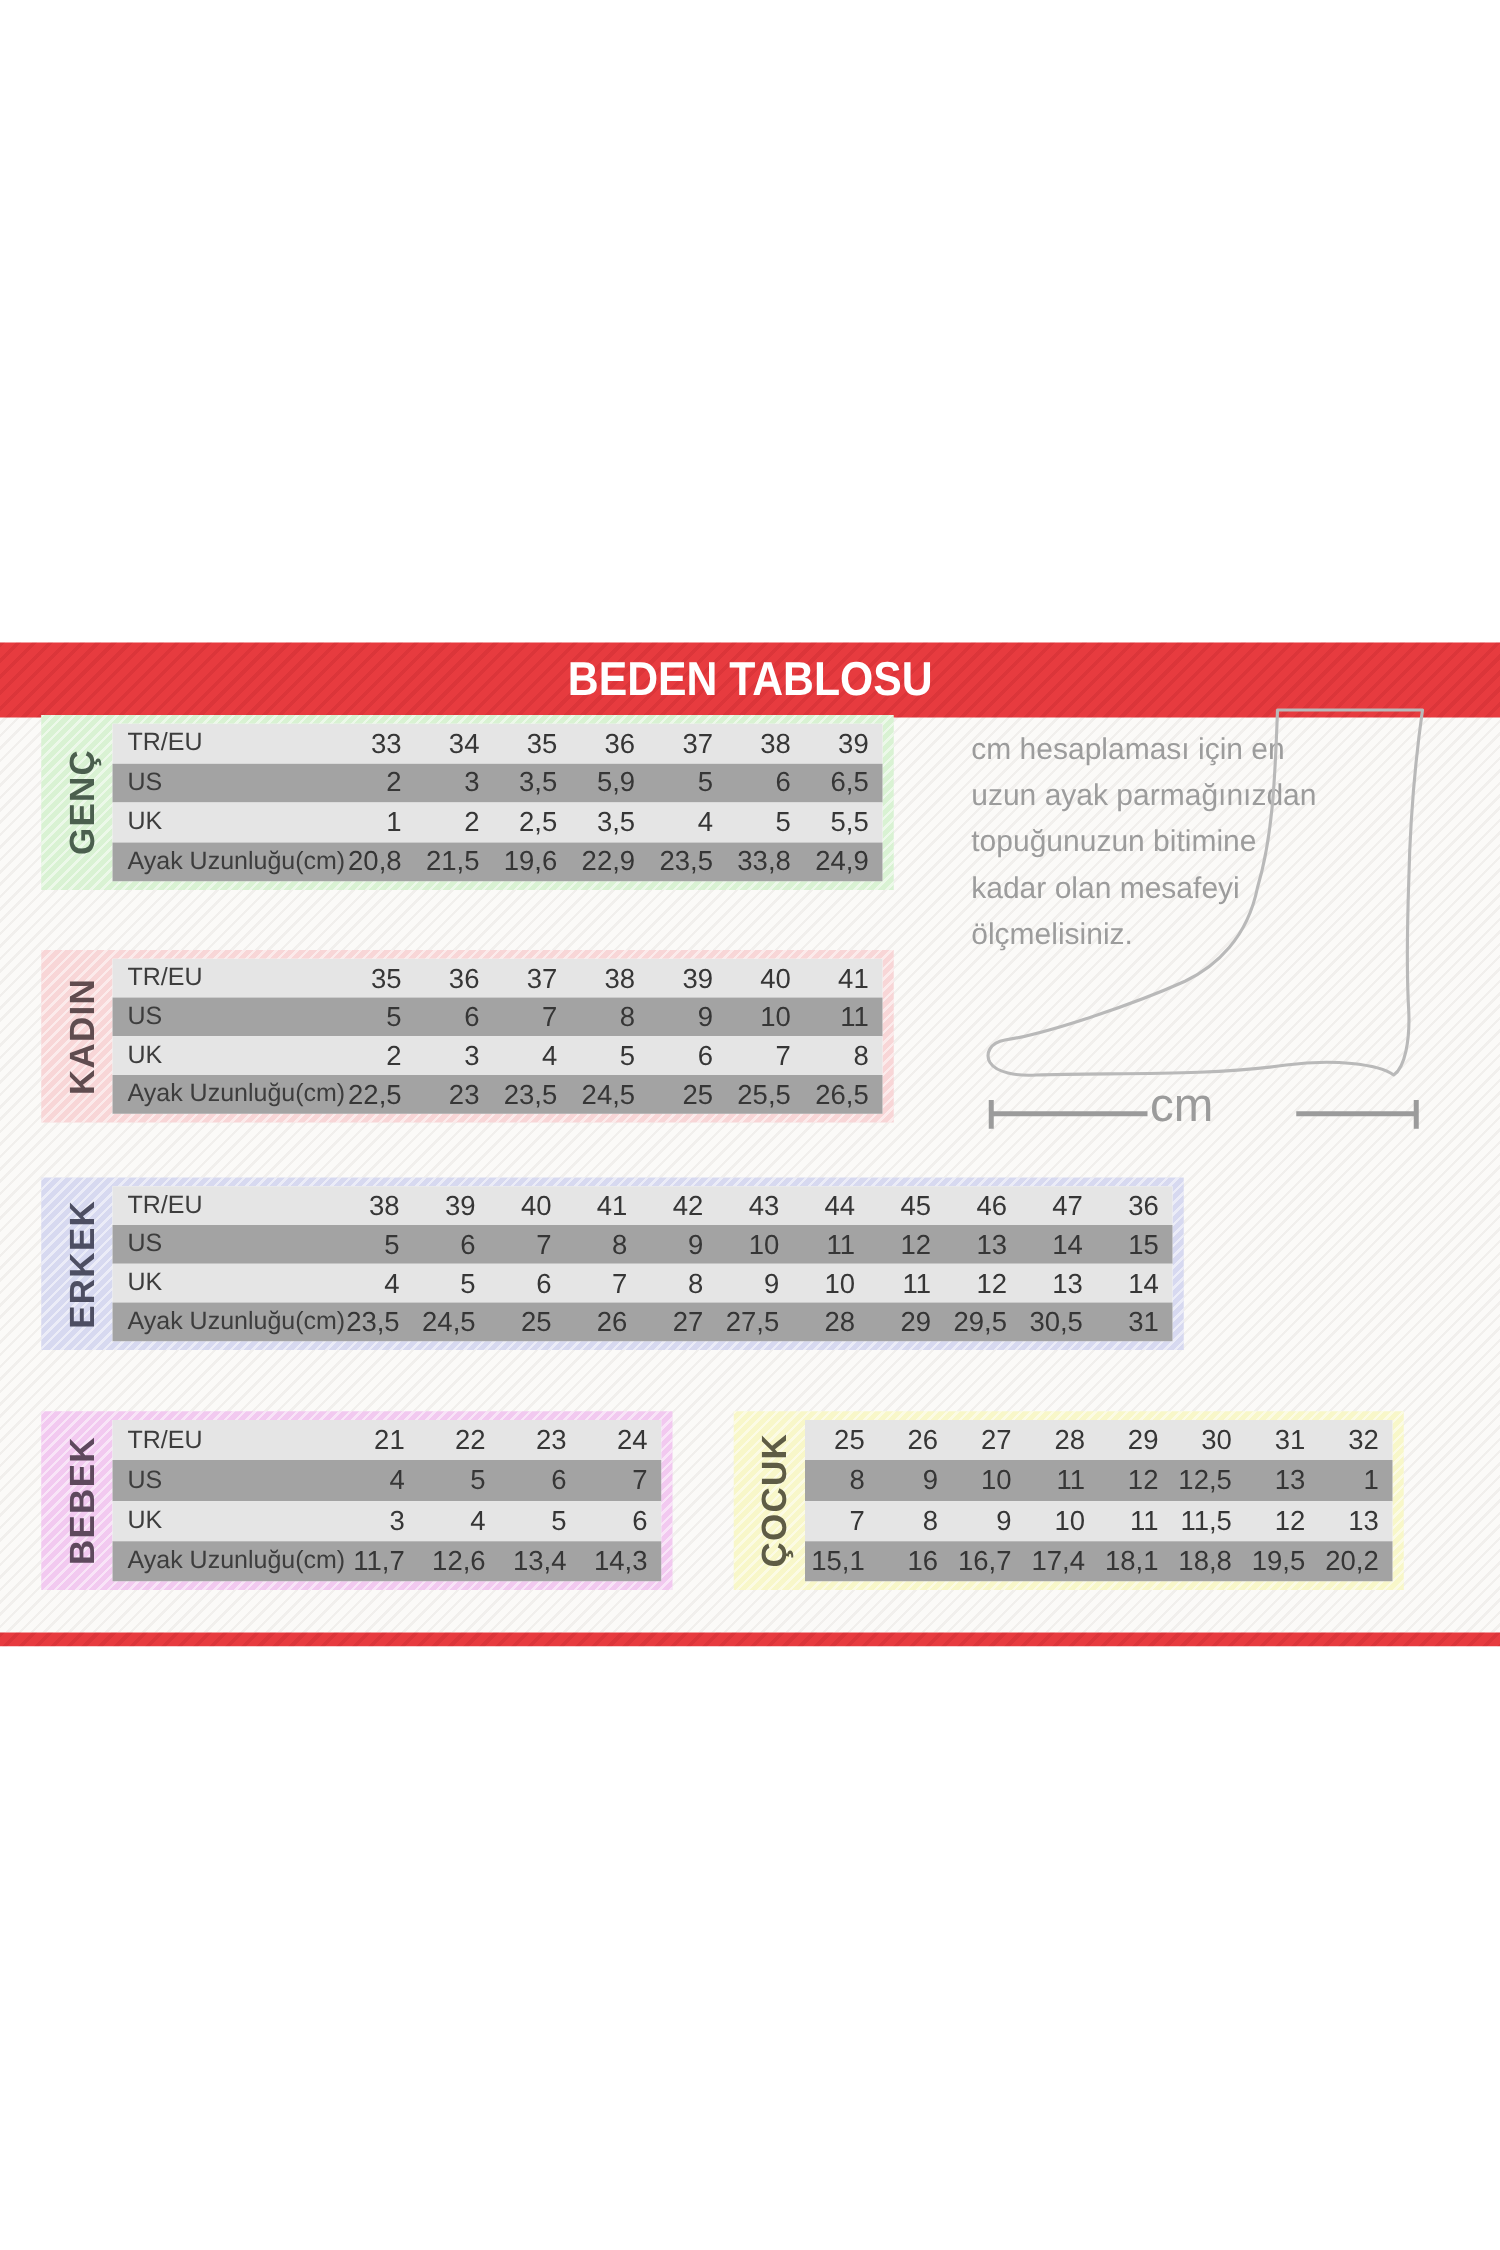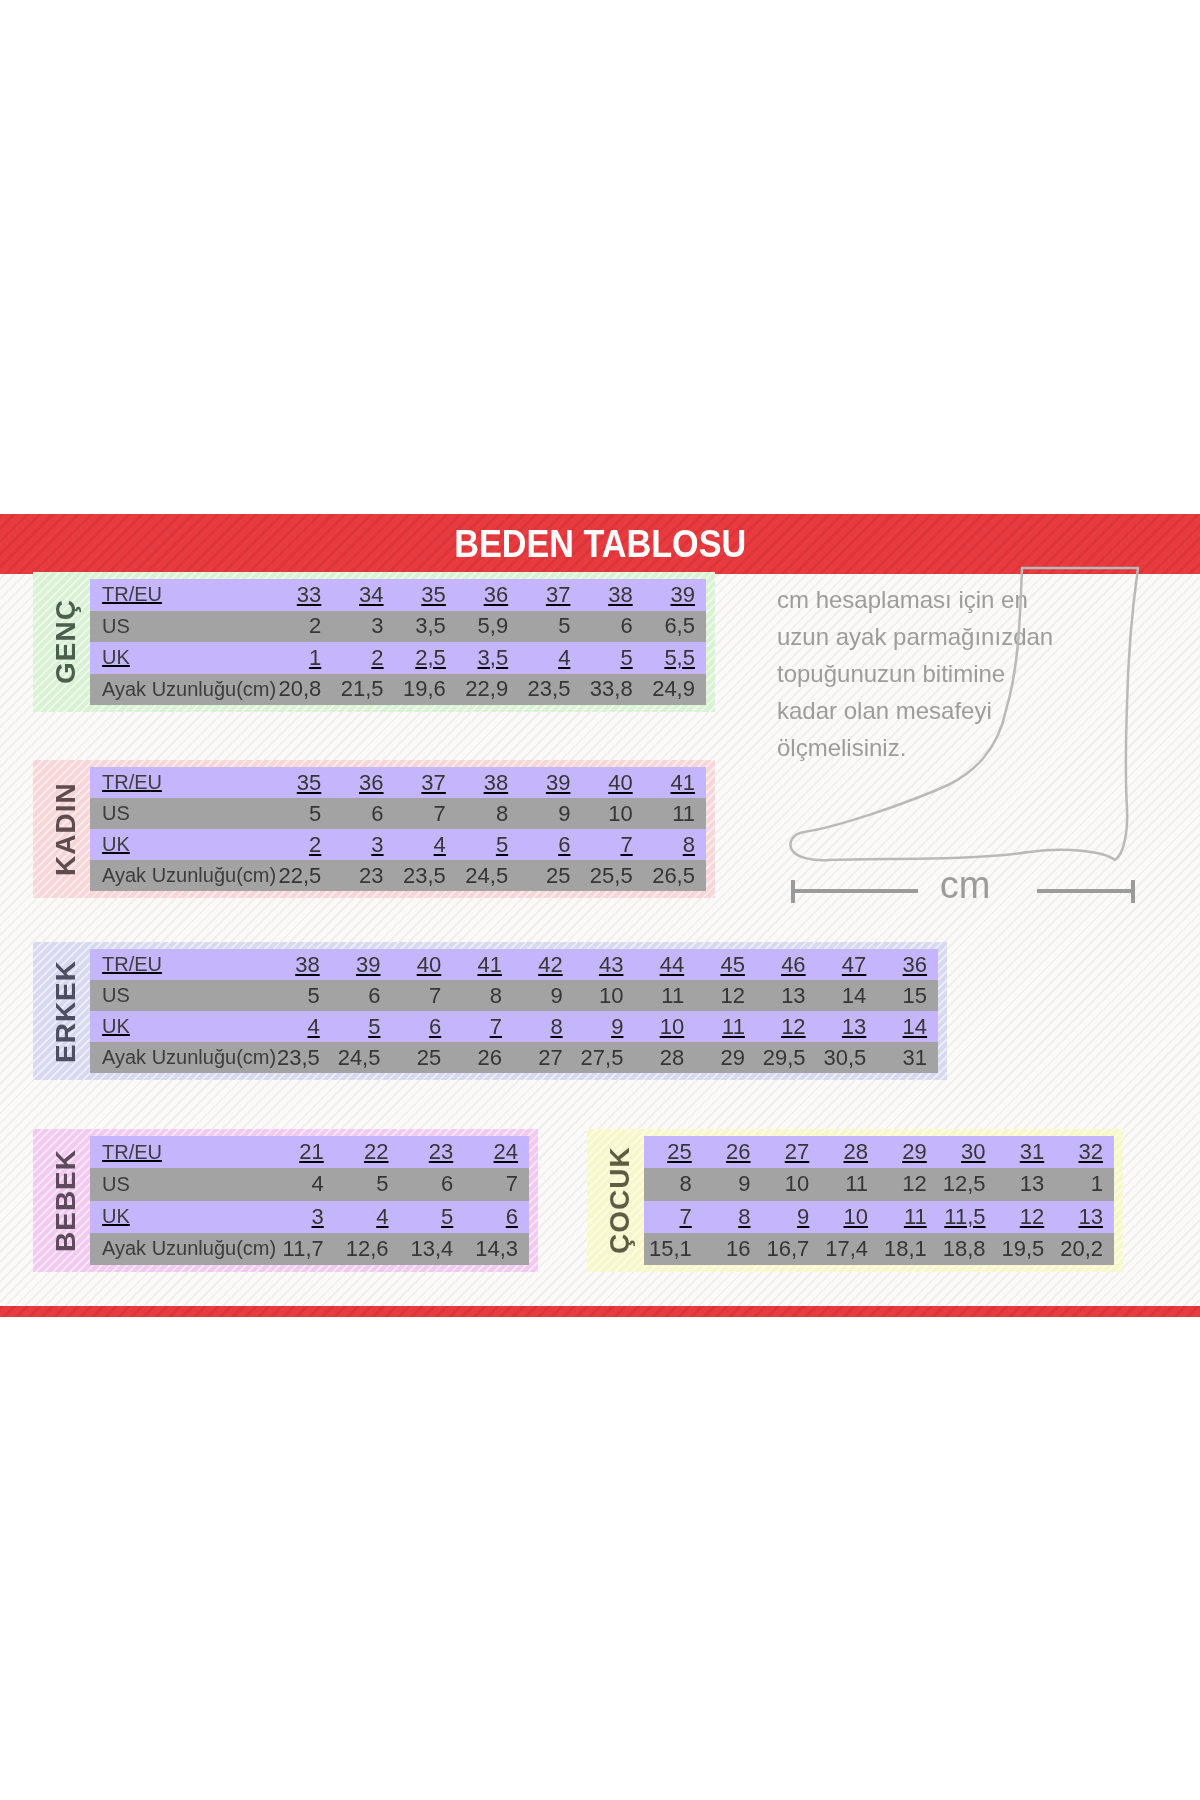--- a/index.html
+++ b/index.html
@@ -21,34 +21,34 @@
         background-color:#e73b3f;
         background-image:repeating-linear-gradient(135deg, rgba(120,0,10,0.10) 0 3px, transparent 3px 9px);}
   
   .size-box{position:absolute;box-sizing:border-box;display:flex;padding:7px 9px;
             background-image:repeating-linear-gradient(135deg, rgba(255,255,255,0.5) 0 2px, transparent 2px 6px);}
   .vlabel{width:48px;display:flex;align-items:center;justify-content:center;
           writing-mode:vertical-rl;transform:rotate(180deg);
           font-size:28px;font-weight:bold;letter-spacing:1px;white-space:nowrap;}
   .tbl{flex:1;display:flex;flex-direction:column;background:#ffffff;}
   .trow{flex:1;display:flex;align-items:center;background:#a3a3a3;}
-  .trow.shade{background:#c4b5fd;text-decoration:underline;}
+  .trow.shade{background:#e5e5e5;}
   .rlabel{width:180px;box-sizing:border-box;padding-left:12px;font-size:20px;color:#3d3d3d;white-space:nowrap;}
   .cell{flex:1;text-align:right;padding-right:11px;font-size:22px;color:#363636;white-space:nowrap;}
   .box-genc {left:33px;top:572px;width:682px;height:140px;}
   .box-kadin{left:33px;top:760px;width:682px;height:138px;}
   .box-erkek{left:33px;top:942px;width:914px;height:138px;}
   .box-bebek{left:33px;top:1129px;width:505px;height:143px;}
   .box-cocuk{left:587px;top:1129px;width:536px;height:143px;}
   
   .note{position:absolute;left:777px;top:585px;font-size:24px;line-height:30px;color:#9c9c9c;}
   .note div{margin-bottom:7px;}
   
   .foot-svg{position:absolute;left:758px;top:555px;}
-  .cm-label{position:absolute;left:920px;top:864px;width:90px;text-align:center;
+  .cm-label{position:absolute;left:920px;top:864px;width:90px;
             font-size:38px;color:#9b9b9b;}
 </style>
 </head>
 <body>
 
 <div class="page">
 
   <div class="texture"></div>
 
   <div class="band">

